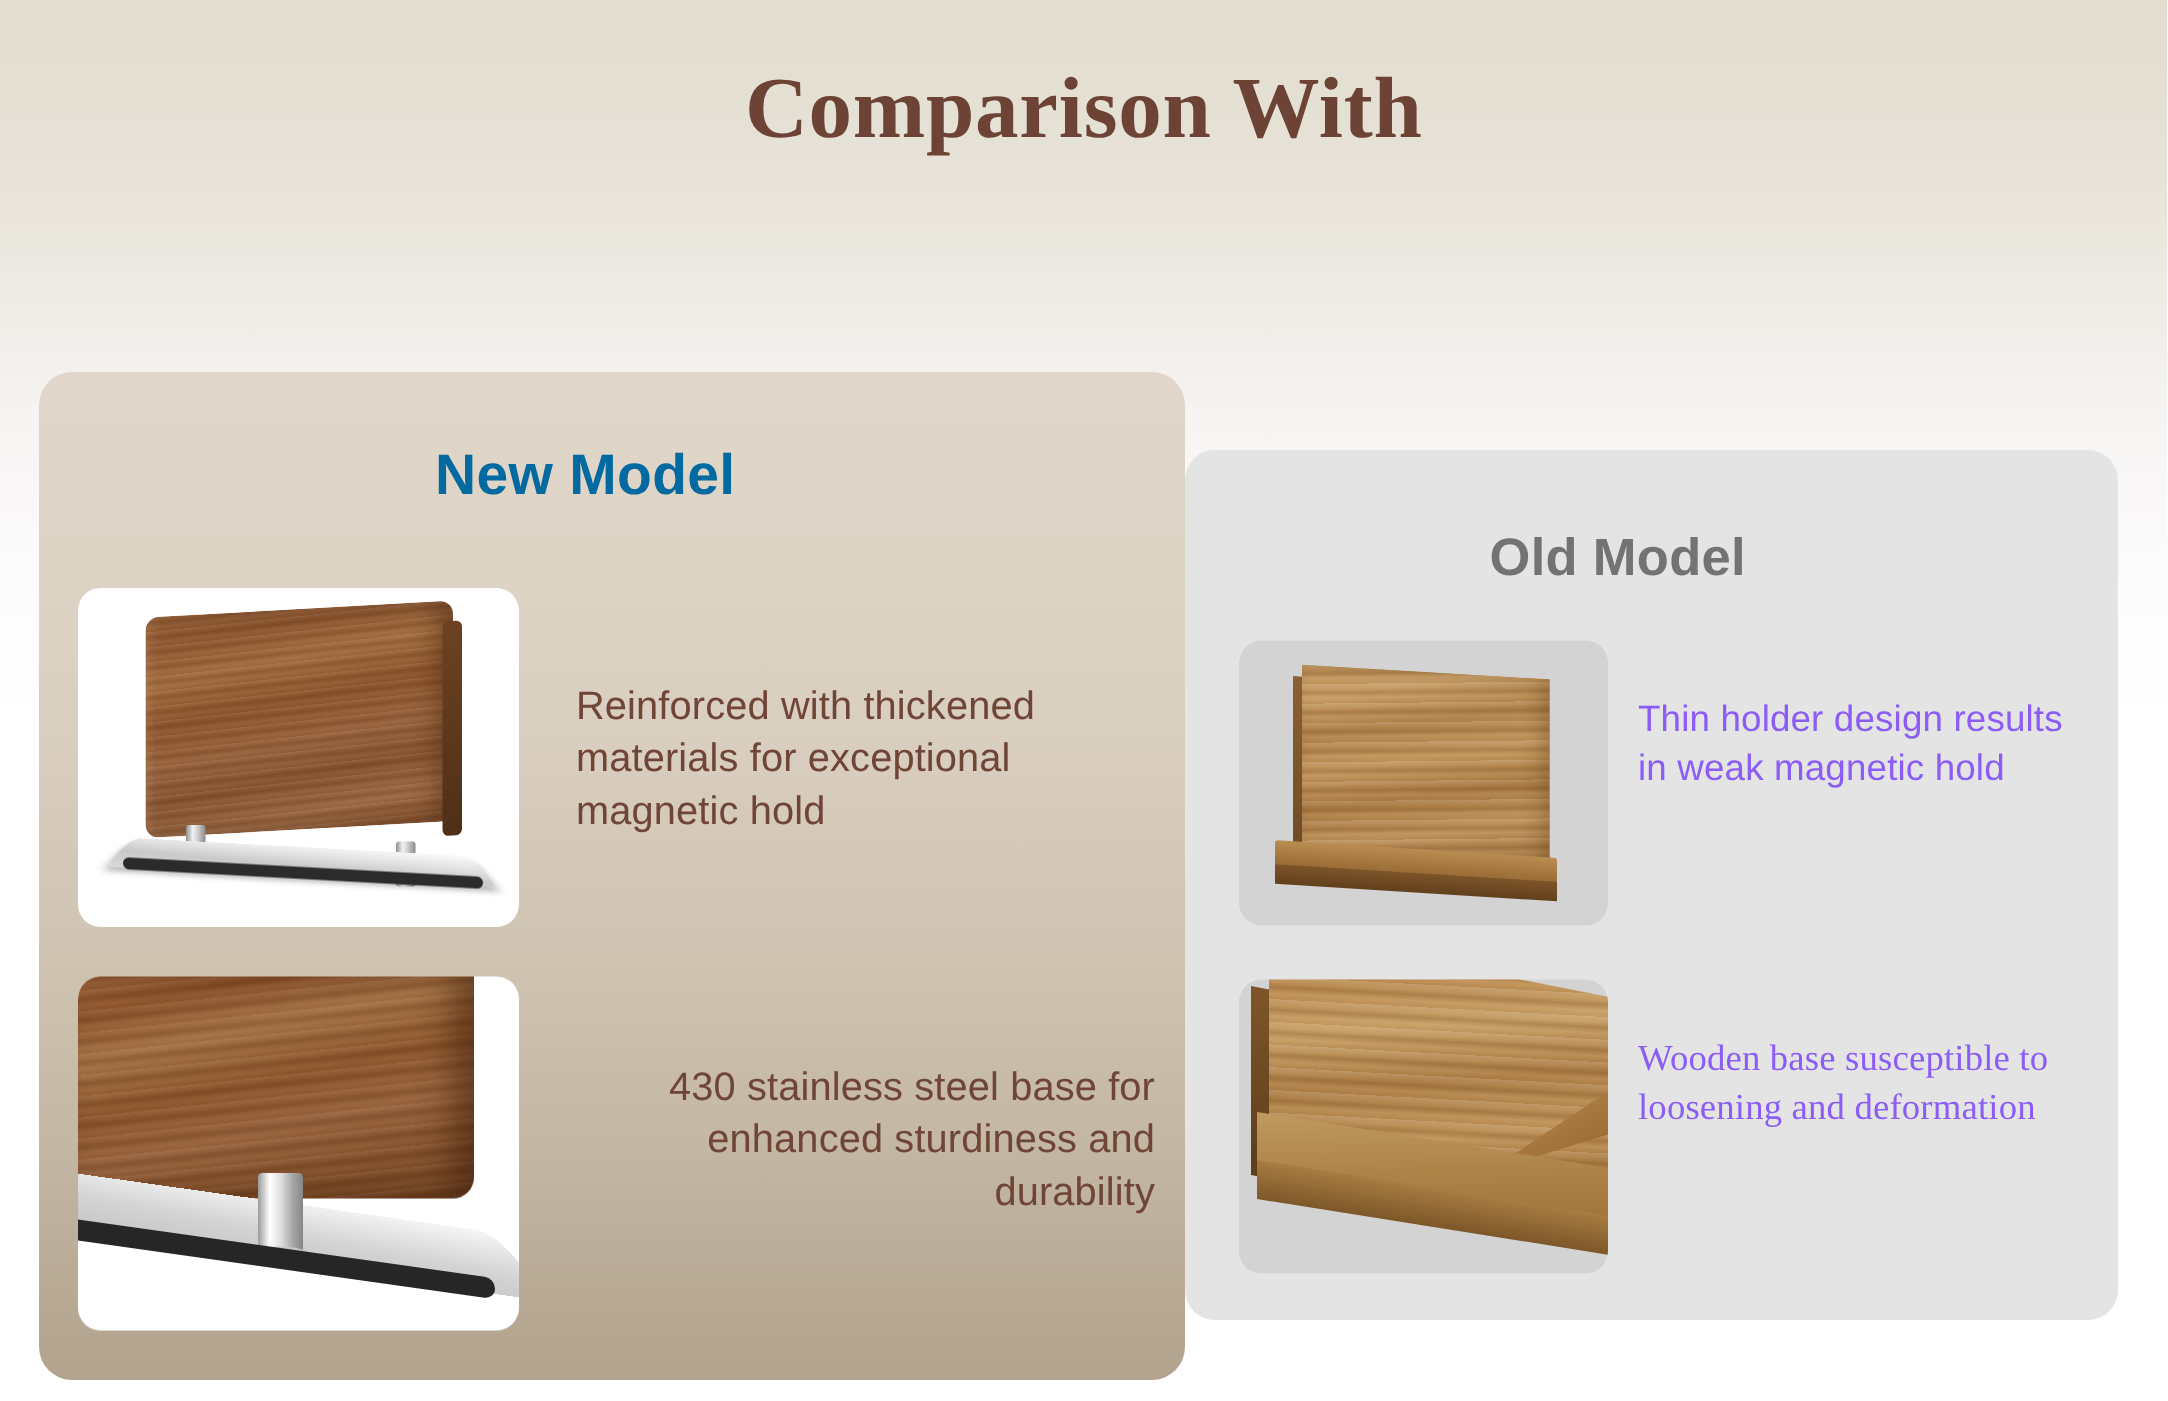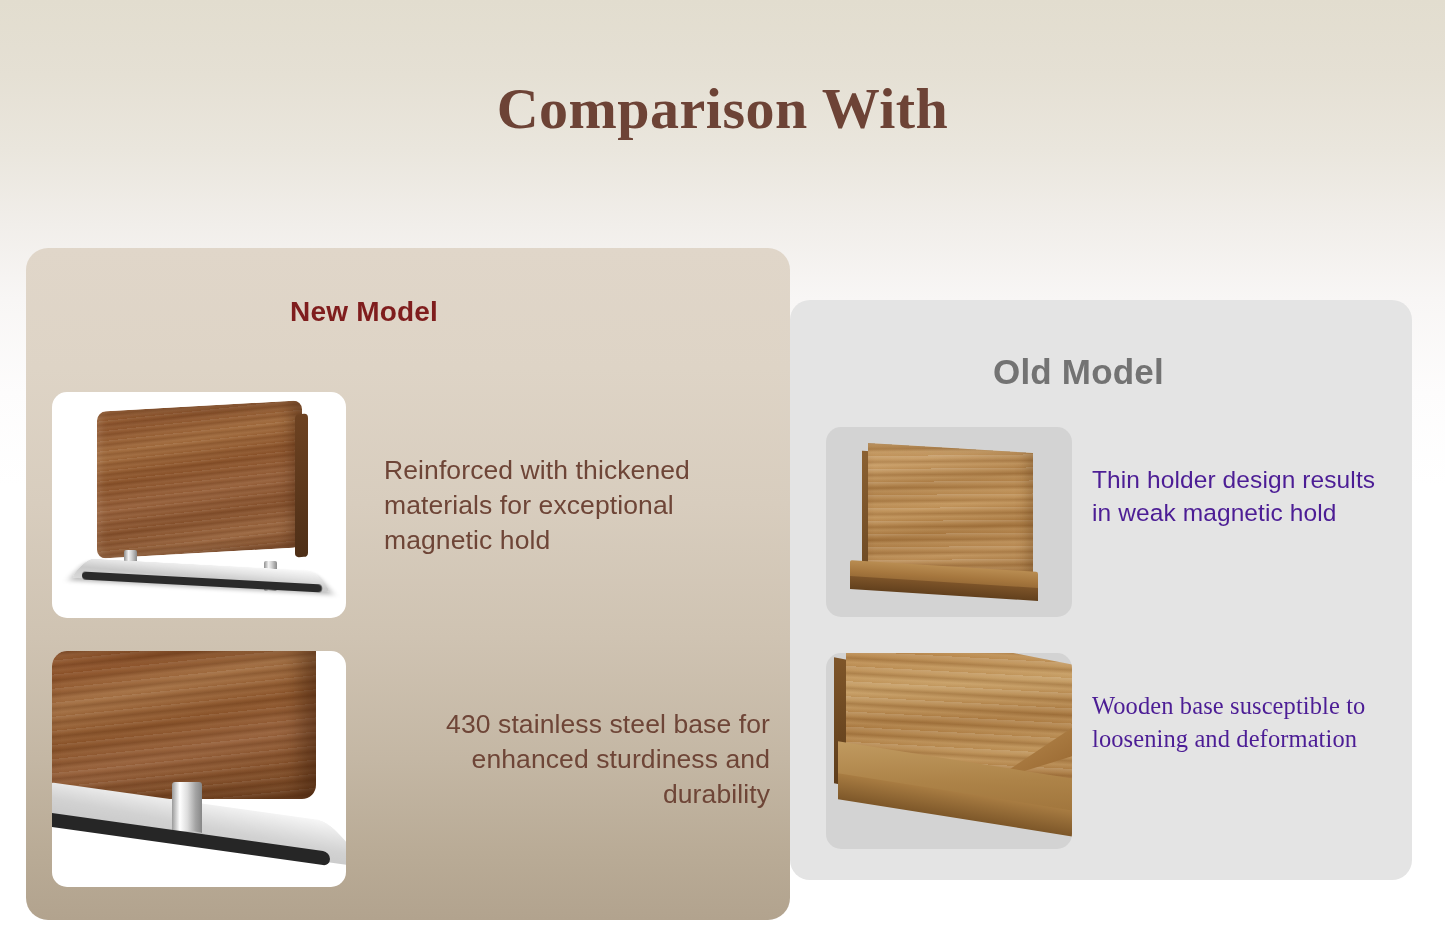--- a/index.html
+++ b/index.html
@@ -22,21 +22,20 @@
         #f8f6f5 32%,
         #fdfcfc 42%,
         #ffffff 52%,
         #ffffff 100%);
   }
 
   
   .title-block {
     position:absolute; left:0; top:42px; width:1445px;
     text-align:center;
-    margin-top:37px;
   }
   .title-line {
     font-family:"Liberation Serif", "DejaVu Serif", serif;
     font-weight:bold;
     color:#6d4336;
     letter-spacing:0.5px;
     line-height:1.02;
   }
   .title-line.l1 { font-size:58px; }
   .title-line.l2 { font-size:58px; margin-top:8px; }
@@ -58,21 +57,21 @@
   .panel-old {
     position:absolute; left:790px; top:300px; width:622px; height:580px;
     border-radius:20px;
     background:#e4e4e4;
     overflow:hidden;
   }
 
   
   .heading-new {
     position:absolute; left:290px; top:296px;
-    font-size:28px; font-weight:bold; color:#7f1d1d;
+    font-size:38px; font-weight:bold; color:#0369a1;
     letter-spacing:0.2px;
   }
   .heading-old {
     position:absolute; left:993px; top:352px;
     font-size:35px; font-weight:bold; color:#737373;
     letter-spacing:0.2px;
   }
 
   
   .img-card {
@@ -86,21 +85,21 @@
   #card-o1 { left:826px; top:427px; width:246px; height:190px; }
   #card-o2 { left:826px; top:653px; width:246px; height:196px; }
 
   
   .feature {
     position:absolute;
     line-height:1.33;
     letter-spacing:0.1px;
   }
   .feature-new { color:#6e4537; font-size:26.5px; }
-  .feature-old { color:#4c1d95; font-size:24.5px; }
+  .feature-old { color:#8b5cf6; font-size:24.5px; }
 
   #feat-n1 { left:384px; top:441px; width:395px;margin-top:12px; }
   #feat-n2 { left:365px; top:707px; width:405px;text-align:right; }
   #feat-o1 { left:1092px; top:464px; width:290px; }
   #feat-o2 { left:1092px; top:690px; width:305px;font-family:Liberation Serif, serif; }
 
   
   .scene { position:absolute; left:0; top:0; width:100%; height:100%; }
 
   

